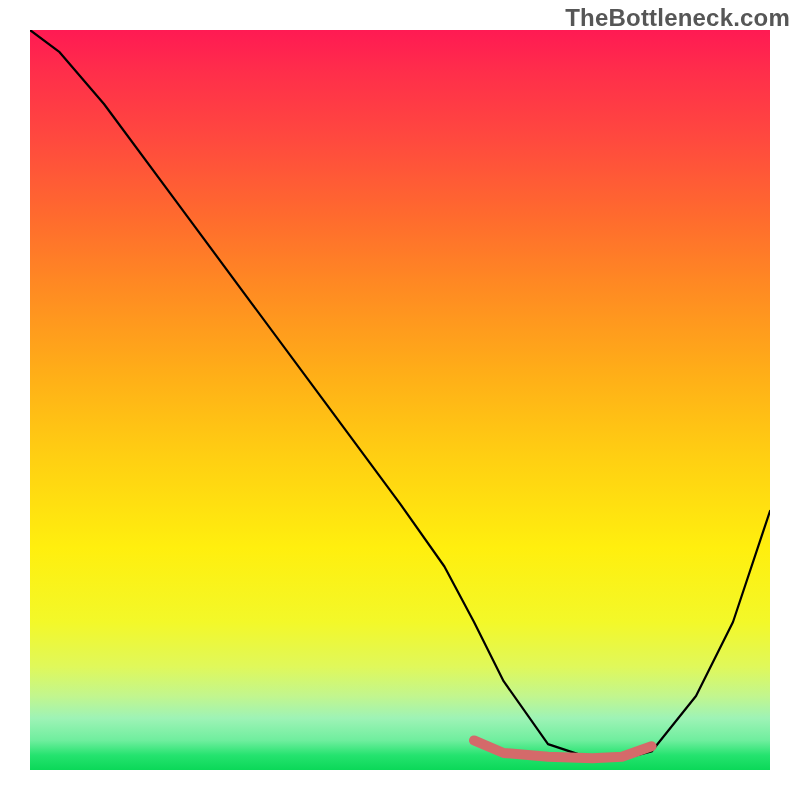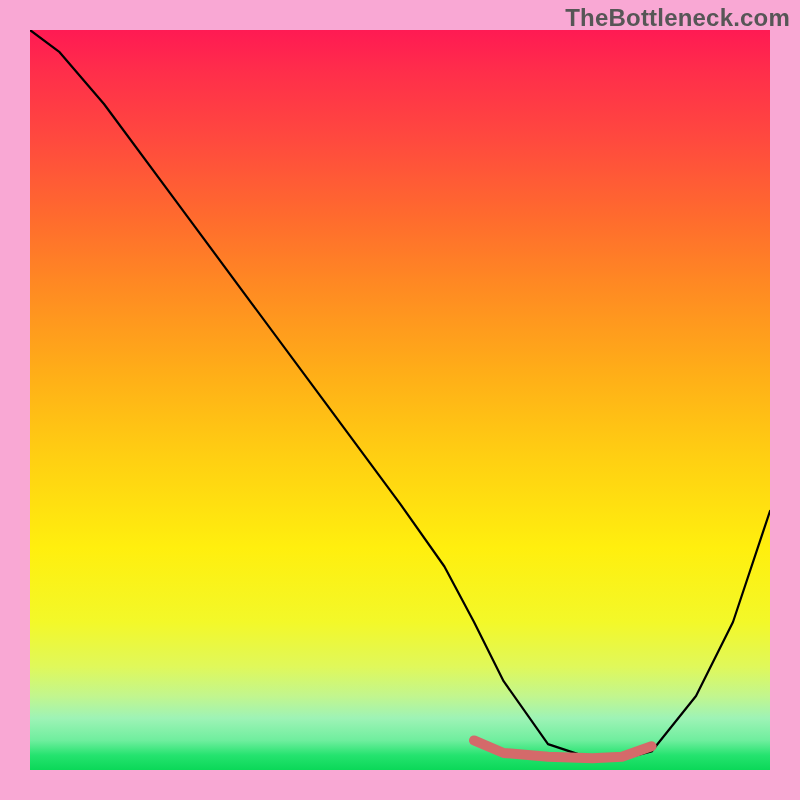--- a/index.html
+++ b/index.html
@@ -8,21 +8,21 @@
     width: 800px;
     height: 800px;
     background: #000;
     overflow: hidden;
     font-family: Arial, Helvetica, sans-serif;
   }
   .frame {
     position: relative;
     width: 800px;
     height: 800px;
-    background: #f9a8d4;
+    background: #ffffff;
   }
   .watermark {
     position: absolute;
     top: 4px;
     right: 10px;
     color: #565656;
     font-size: 24px;
     font-weight: 600;
     letter-spacing: 0.2px;
     z-index: 4;

